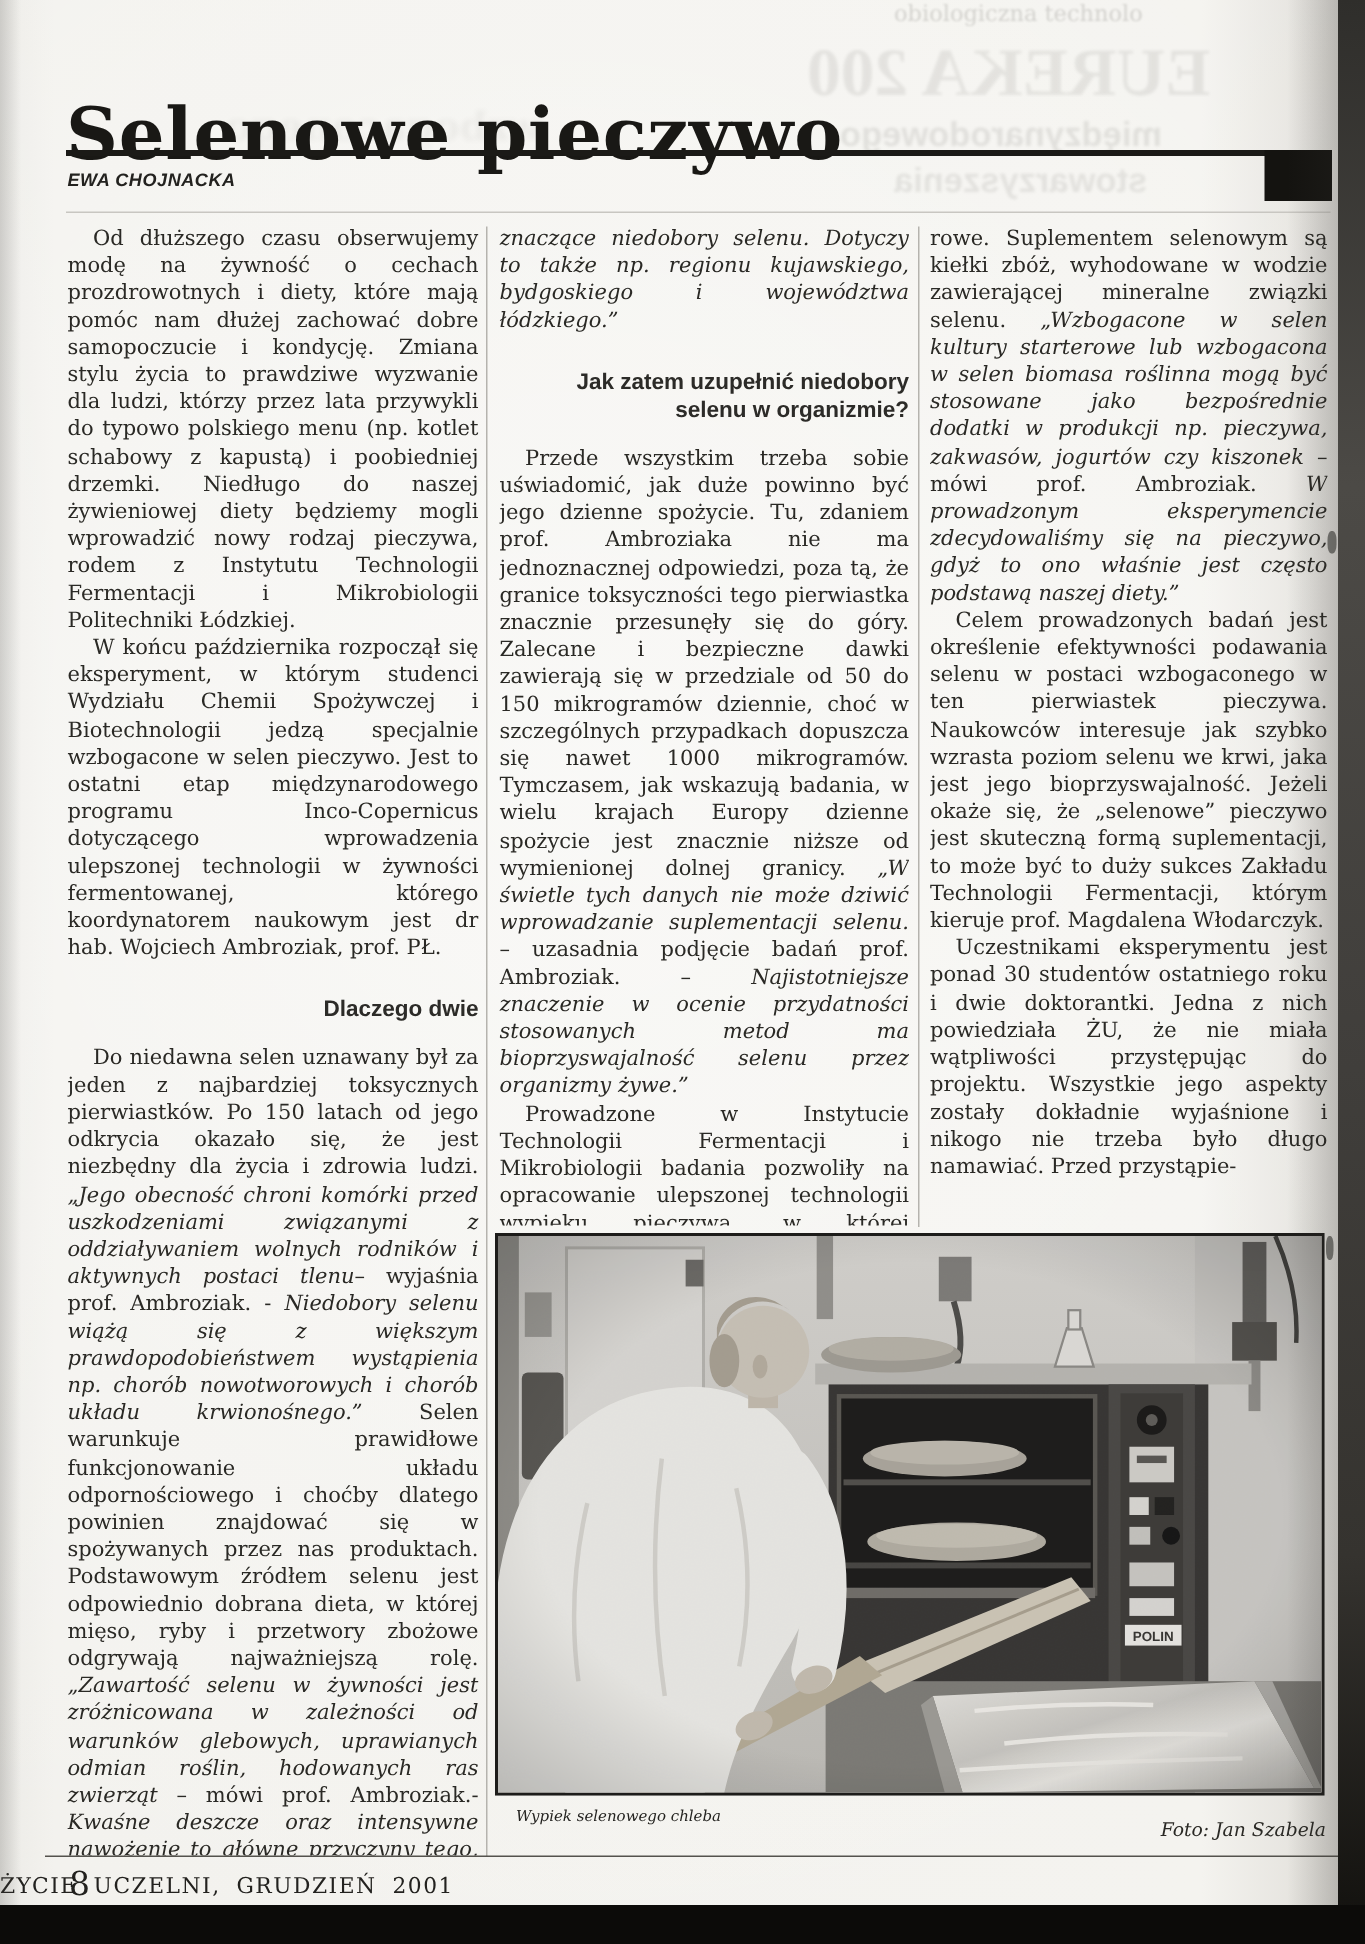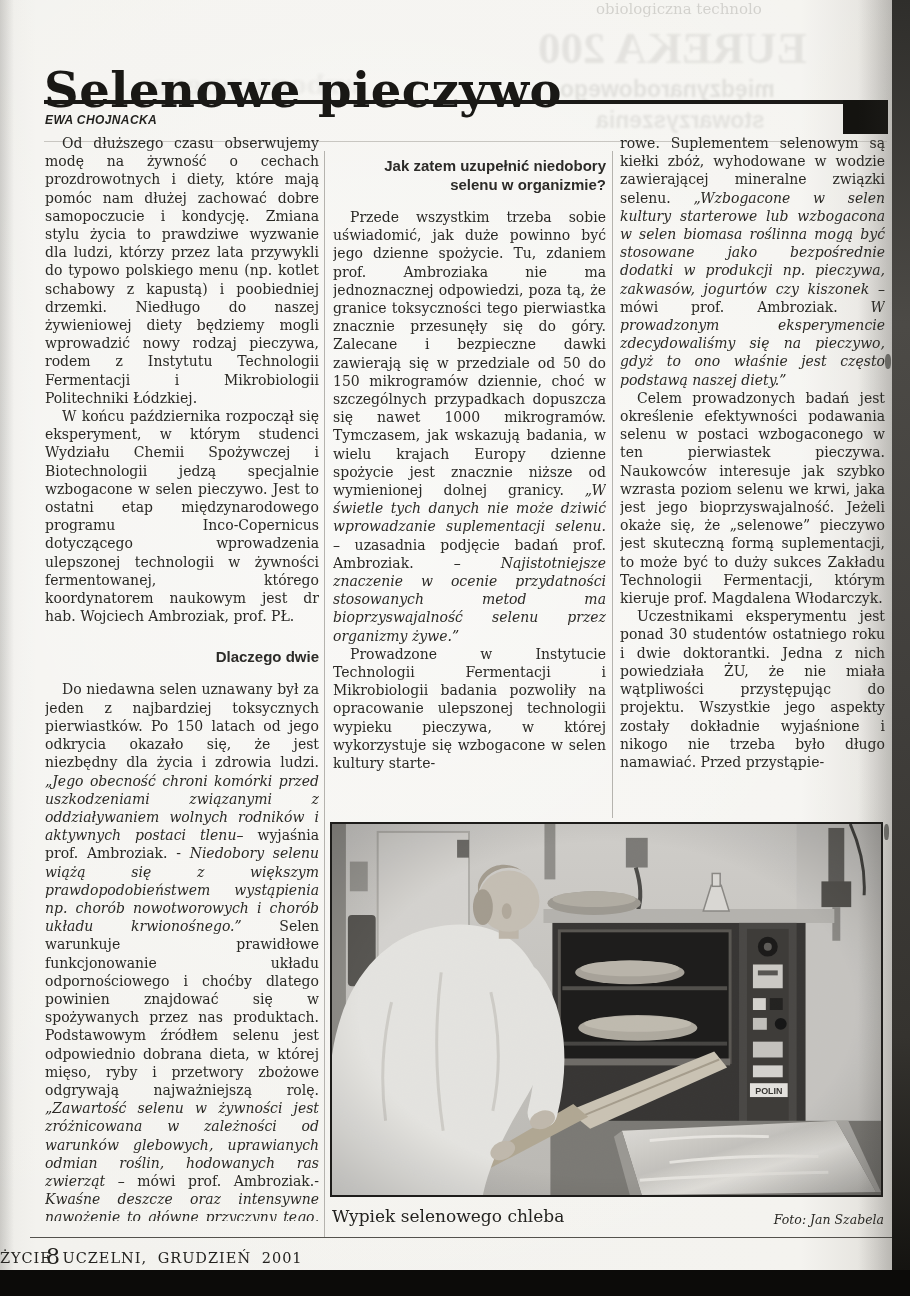--- a/index.html
+++ b/index.html
@@ -23,39 +23,39 @@
   .mir{transform:scaleX(-1);}
   .g1{left:596px;top:0px;font-size:15px;opacity:.20;filter:blur(.6px);font-family:"DejaVu Serif",serif;}
   .g2{left:538px;top:22px;font-size:45px;font-weight:bold;font-family:"Liberation Serif",serif;
       opacity:.10;filter:blur(1.2px);}
   .g3{left:560px;top:76px;font-size:23px;font-weight:bold;font-family:"Liberation Sans",sans-serif;
       opacity:.12;filter:blur(1px);}
   .g4{left:596px;top:107px;font-size:23px;font-weight:bold;font-family:"Liberation Sans",sans-serif;
       opacity:.11;filter:blur(1px);}
   .g5{left:150px;top:70px;font-size:26px;font-weight:bold;opacity:.06;filter:blur(1.6px);}
   
-  .col{position:absolute;top:134px;overflow:hidden;text-align:justify;
+  .col{position:absolute;top:150px;overflow:hidden;text-align:justify;
        font-size:14px;line-height:18.2px;color:#2a2925;}
   #col1{left:45px;width:274px;height:1087px;}
   #col2{left:333px;width:273px;height:667px;}
   #col3{left:620px;width:265px;height:667px;}
   .col p{margin:0;text-indent:17px;}
   .col p.noindent{text-indent:0;}
   .col h3{margin:22px 0 14px 0;text-align:right;text-indent:0;
           font-family:"Liberation Sans",sans-serif;font-size:15px;line-height:19px;
           font-weight:bold;color:#2c2b28;}
   .it{font-style:italic;}
   .vrule{position:absolute;width:1px;background:#b5b3ae;}
   .vr1{left:324px;top:151px;height:1087px;}
   .vr2{left:612px;top:151px;height:667px;}
   
   .photo{position:absolute;left:330px;top:822px;width:553px;height:375px;
          border:2px solid #1d1c1a;box-sizing:border-box;background:#c9c7c3;}
   .photo svg{display:block;width:100%;height:100%;}
-  .caption{position:absolute;left:332px;top:1206px;font-size:17px;color:#23221f;}
+  .caption{position:absolute;left:344px;top:1206px;font-style:italic;font-size:10px;color:#23221f;}
   .credit{position:absolute;left:650px;top:1212px;width:234px;text-align:right;
           font-style:italic;font-size:12.5px;color:#2a2925;}
   
   .footer-rule{position:absolute;left:30px;top:1237px;width:862px;height:1px;background:#54524d;}
   .pagenum{position:absolute;left:46px;top:1244px;font-size:22px;color:#23221f;}
   .journal{position:absolute;left:0;top:1250px;width:910px;text-align:left;
            font-size:14.5px;letter-spacing:1px;word-spacing:5px;color:#23221f;}
   
   .bottom-band{position:absolute;left:0;top:1270px;width:910px;height:26px;background:#0c0b09;}
   .right-strip{position:absolute;left:892px;top:0;width:18px;height:1296px;
@@ -85,20 +85,21 @@
   <div class="author">EWA CHOJNACKA</div>
   <div class="author-rule"></div>
 
   <div class="col" id="col1">
       <p><span>Od dłuższego czasu obserwujemy modę na żywność o cechach prozdrowotnych i diety, które mają pomóc nam dłużej zachować dobre samopoczucie i kondycję. Zmiana stylu życia to prawdziwe wyzwanie dla ludzi, którzy przez lata przywykli do typowo polskiego menu (np. kotlet schabowy z kapustą) i poobiedniej drzemki. Niedługo do naszej żywieniowej diety będziemy mogli wprowadzić nowy rodzaj pieczywa, rodem z Instytutu Technologii Fermentacji i Mikrobiologii Politechniki Łódzkiej.</span></p>
       <p><span>W końcu października rozpoczął się eksperyment, w którym studenci Wydziału Chemii Spożywczej i Biotechnologii jedzą specjalnie wzbogacone w selen pieczywo. Jest to ostatni etap międzynarodowego programu Inco-Copernicus dotyczącego wprowadzenia ulepszonej technologii w żywności fermentowanej, którego koordynatorem naukowym jest dr hab. Wojciech Ambroziak, prof. PŁ.</span></p>
       <h3><span>Dlaczego dwie</span></h3>
       <p><span>Do niedawna selen uznawany był za jeden z najbardziej toksycznych pierwiastków. Po 150 latach od jego odkrycia okazało się, że jest niezbędny dla życia i zdrowia ludzi. </span><span class="it">„Jego obecność chroni komórki przed uszkodzeniami związanymi z oddziaływaniem wolnych rodników i aktywnych postaci tlenu</span><span>– wyjaśnia prof. Ambroziak. - </span><span class="it">Niedobory selenu wiążą się z większym prawdopodobieństwem wystąpienia np. chorób nowotworowych i chorób układu krwionośnego.”</span><span> Selen warunkuje prawidłowe funkcjonowanie układu odpornościowego i choćby dlatego powinien znajdować się w spożywanych przez nas produktach. Podstawowym źródłem selenu jest odpowiednio dobrana dieta, w której mięso, ryby i przetwory zbożowe odgrywają najważniejszą rolę. </span><span class="it">„Zawartość selenu w żywności jest zróżnicowana w zależności od warunków glebowych, uprawianych odmian roślin, hodowanych ras zwierząt</span><span> – mówi prof. Ambroziak.- </span><span class="it">Kwaśne deszcze oraz intensywne nawożenie to główne przyczyny tego, że w wielu miejscach na świecie występują</span></p>
     </div>
   <div class="col" id="col2">
+      <p class="noindent"><span class="it">znaczące niedobory selenu. Dotyczy to także np. regionu kujawskiego, bydgoskiego i województwa łódzkiego.”</span></p>
       <h3><span>Jak zatem uzupełnić niedobory selenu w organizmie?</span></h3>
       <p><span>Przede wszystkim trzeba sobie uświadomić, jak duże powinno być jego dzienne spożycie. Tu, zdaniem prof. Ambroziaka nie ma jednoznacznej odpowiedzi, poza tą, że granice toksyczności tego pierwiastka znacznie przesunęły się do góry. Zalecane i bezpieczne dawki zawierają się w przedziale od 50 do 150 mikrogramów dziennie, choć w szczególnych przypadkach dopuszcza się nawet 1000 mikrogramów. Tymczasem, jak wskazują badania, w wielu krajach Europy dzienne spożycie jest znacznie niższe od wymienionej dolnej granicy. </span><span class="it">„W świetle tych danych nie może dziwić wprowadzanie suplementacji selenu.</span><span> – uzasadnia podjęcie badań prof. Ambroziak. – </span><span class="it">Najistotniejsze znaczenie w ocenie przydatności stosowanych metod ma bioprzyswajalność selenu przez organizmy żywe.”</span></p>
       <p><span>Prowadzone w Instytucie Technologii Fermentacji i Mikrobiologii badania pozwoliły na opracowanie ulepszonej technologii wypieku pieczywa, w której wykorzystuje się wzbogacone w selen kultury starte-</span></p>
     </div>
   <div class="col" id="col3">
       <p class="noindent"><span>rowe. Suplementem selenowym są kiełki zbóż, wyhodowane w wodzie zawierającej mineralne związki selenu. </span><span class="it">„Wzbogacone w selen kultury starterowe lub wzbogacona w selen biomasa roślinna mogą być stosowane jako bezpośrednie dodatki w produkcji np. pieczywa, zakwasów, jogurtów czy kiszonek</span><span> – mówi prof. Ambroziak. </span><span class="it">W prowadzonym eksperymencie zdecydowaliśmy się na pieczywo, gdyż to ono właśnie jest często podstawą naszej diety.”</span></p>
       <p><span>Celem prowadzonych badań jest określenie efektywności podawania selenu w postaci wzbogaconego w ten pierwiastek pieczywa. Naukowców interesuje jak szybko wzrasta poziom selenu we krwi, jaka jest jego bioprzyswajalność. Jeżeli okaże się, że „selenowe” pieczywo jest skuteczną formą suplementacji, to może być to duży sukces Zakładu Technologii Fermentacji, którym kieruje prof. Magdalena Włodarczyk.</span></p>
       <p><span>Uczestnikami eksperymentu jest ponad 30 studentów ostatniego roku i dwie doktorantki. Jedna z nich powiedziała ŻU, że nie miała wątpliwości przystępując do projektu. Wszystkie jego aspekty zostały dokładnie wyjaśnione i nikogo nie trzeba było długo namawiać. Przed przystąpie-</span></p>
     </div>
   <div class="vrule vr1"></div>

